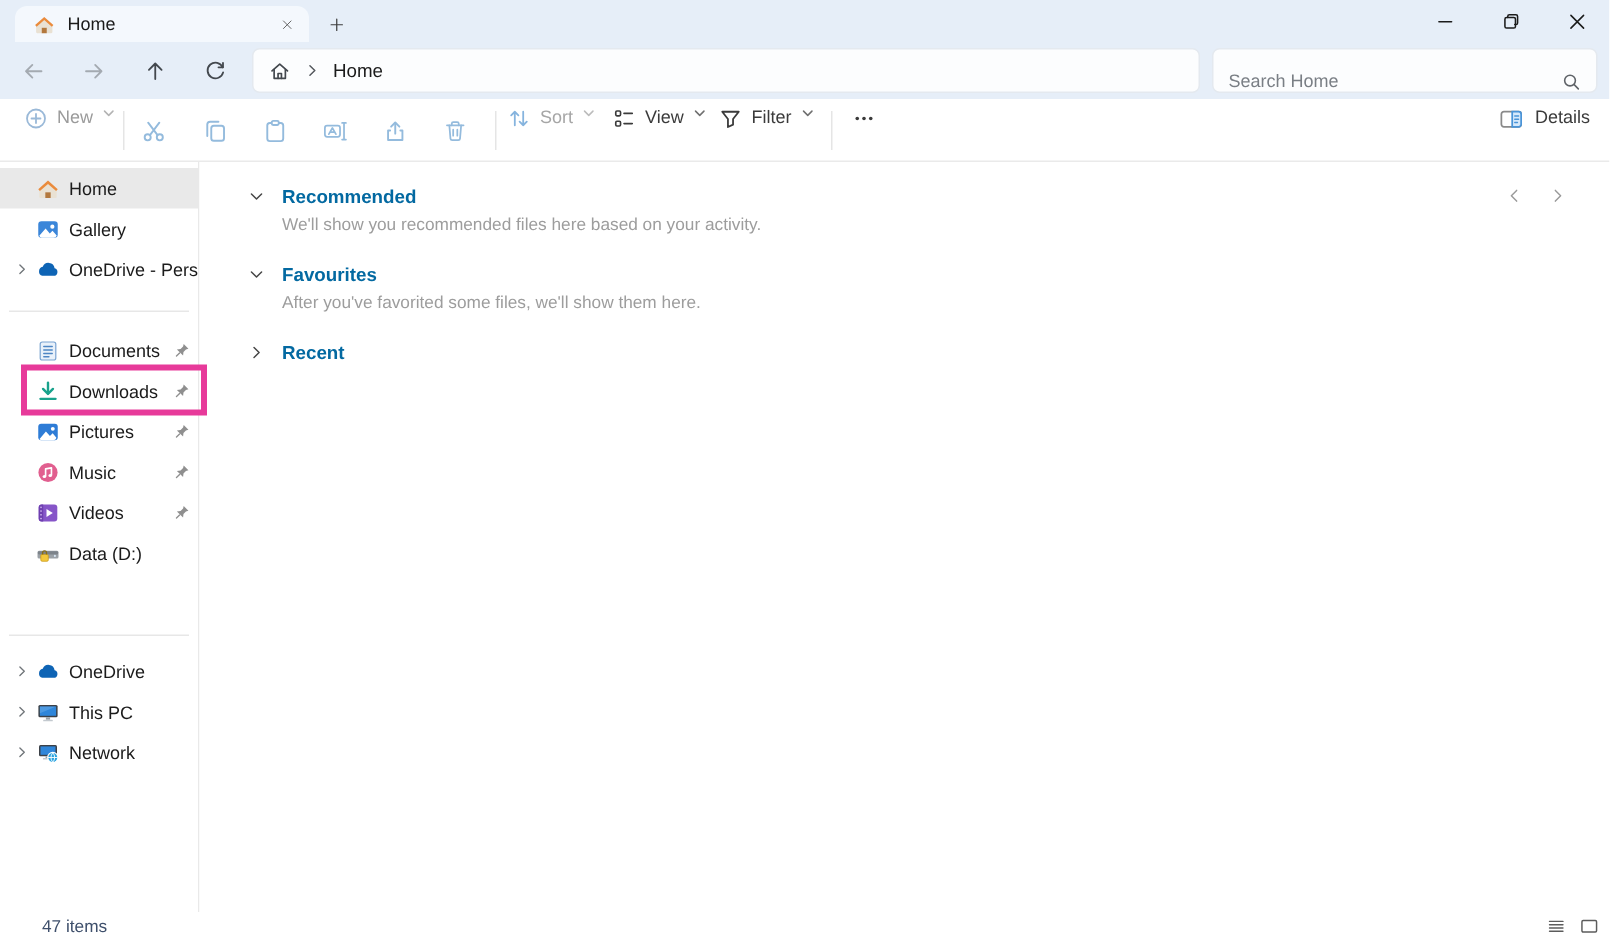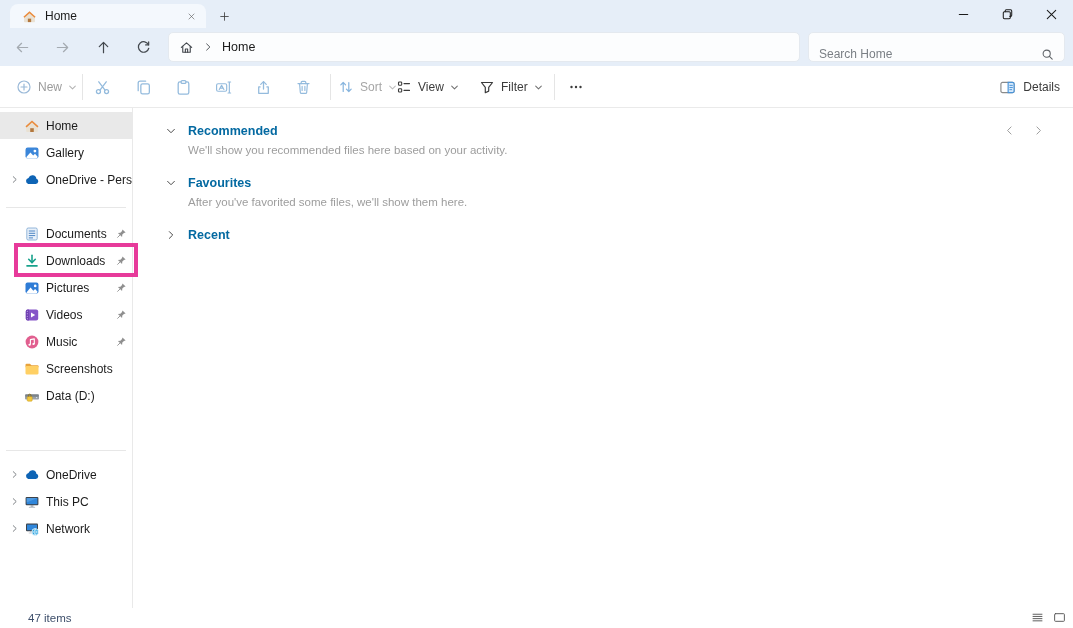--- a/index.html
+++ b/index.html
@@ -40,35 +40,35 @@
   .crumb-label { font-size:12.5px; color:#1b1b1b; }
   .searchbox { position:absolute; left:808px; top:4px; width:257px; height:30px; background:#fcfdfe;
                border:1px solid #e4e9ef; border-radius:5px; display:flex; align-items:flex-end; padding:0 10px; }
   .searchbox input { flex:1; border:none; outline:none; background:transparent; font-family:inherit; font-size:12px; color:#1b1b1b; }
   .searchbox input::placeholder { color:#7a7f85; }
   .search-ic { width:13px; height:13px; color:#5f6368; flex:none; }
 
   
   .toolbar { position:absolute; left:0; top:66px; right:0; height:42px; background:#fff; border-bottom:1px solid #eaeaea; }
   .tb-divider { position:absolute; top:8px; width:1px; height:26px; background:#e5e5e5; }
-  .tb-btn { position:absolute; top:5px; height:32px; display:flex; align-items:center; gap:6px; border-radius:4px; }
+  .tb-btn { position:absolute; top:5px; height:32px; display:flex; gap:6px; border-radius:4px; }
   .tb-ic { width:16px; height:16px; flex:none; }
   .tb-lbl { font-size:12px; }
   .tb-chev { width:9px; height:9px; flex:none; }
   .tb-new { left:10px; padding:0 6px; }
   .tb-new .tb-ic { color:#9ab9d8; }
   .tb-new .tb-lbl { color:#9b9b9b; }
   .tb-new .tb-chev { color:#b3b3b3; }
   .tb-iconbtn { position:absolute; top:5px; width:32px; height:32px; display:flex; align-items:center; justify-content:center; color:#94bbdd; border-radius:4px; }
   .tb-iconbtn .tb-ic { width:17px; height:17px; }
   .tb-sort { left:338px; }
   .tb-sort .tb-ic { color:#86b4de; }
   .tb-sort .tb-lbl { color:#a6a6a6; }
   .tb-sort .tb-chev { color:#bcbcbc; }
-  .tb-view { left:396px; }
+  .tb-view { left:408px; }
   .tb-filter { left:479px; }
   .tb-dark .tb-ic, .tb-dark .tb-lbl { color:#3b3b3b; }
   .tb-dark .tb-chev { color:#707070; }
   .tb-more { left:560px; width:32px; justify-content:center; color:#3b3b3b; gap:0; }
   .tb-details { right:13px; gap:7px; }
   .tb-details .tb-ic { width:17px; height:17px; }
   .tb-details .tb-lbl { color:#3b3b3b; }
 
   
   .sidebar { position:absolute; left:0; top:108px; width:132px; bottom:20px; background:#fff; overflow:hidden; }
@@ -419,61 +419,51 @@
           <svg viewBox="0 0 16 16" fill="currentColor">
             <path d="M9.4 2 14 6.6 11.6 7.2 9.2 9.6 8.8 13.2 2.8 7.2 6.4 6.8 8.8 4.4Z"></path>
             <path d="M5.4 10.6 2.4 13.6" stroke="currentColor" stroke-width="1.3" fill="none" stroke-linecap="round"></path>
           </svg>
         </span>
       </div>
       <div class="sb-row">
         <span class="sb-chev"></span>
         <span class="sb-icon">
           <svg viewBox="0 0 16 16">
+            <circle cx="8" cy="8" r="6.4" fill="#e15f8f"></circle>
+            <path d="M6.4 10.6 V5.6 L10.3 4.9 V9.9" stroke="#fff" stroke-width="1.1" fill="none" stroke-linejoin="round"></path>
+            <ellipse cx="5.6" cy="10.7" rx="1.2" ry="1" fill="#fff"></ellipse>
+            <ellipse cx="9.5" cy="10" rx="1.2" ry="1" fill="#fff"></ellipse>
+          </svg>
+        </span>
+        <span class="sb-label">Music</span>
+        <span class="sb-pin">
+          <svg viewBox="0 0 16 16" fill="currentColor">
+            <path d="M9.4 2 14 6.6 11.6 7.2 9.2 9.6 8.8 13.2 2.8 7.2 6.4 6.8 8.8 4.4Z"></path>
+            <path d="M5.4 10.6 2.4 13.6" stroke="currentColor" stroke-width="1.3" fill="none" stroke-linecap="round"></path>
+          </svg>
+        </span>
+      </div>
+      <div class="sb-row">
+        <span class="sb-chev"></span>
+        <span class="sb-icon">
+          <svg viewBox="0 0 16 16">
             <rect x="1.8" y="2.4" width="12.4" height="11.2" rx="2" fill="#8655c8"></rect>
             <path d="M1.8 4.4 a2 2 0 0 1 2-2 h1 v11.2 h-1 a2 2 0 0 1 -2-2Z" fill="#6e3fb0"></path>
             <path d="M3.3 4.2 h.1 M3.3 6.7 h.1 M3.3 9.2 h.1 M3.3 11.7 h.1" stroke="#cdb3ee" stroke-width="1.1" stroke-linecap="round"></path>
             <path d="M7 5.4 11.2 8 7 10.6Z" fill="#fff"></path>
           </svg>
         </span>
         <span class="sb-label">Videos</span>
         <span class="sb-pin">
           <svg viewBox="0 0 16 16" fill="currentColor">
             <path d="M9.4 2 14 6.6 11.6 7.2 9.2 9.6 8.8 13.2 2.8 7.2 6.4 6.8 8.8 4.4Z"></path>
             <path d="M5.4 10.6 2.4 13.6" stroke="currentColor" stroke-width="1.3" fill="none" stroke-linecap="round"></path>
           </svg>
         </span>
-      </div>
-      <div class="sb-row">
-        <span class="sb-chev"></span>
-        <span class="sb-icon">
-          <svg viewBox="0 0 16 16">
-            <circle cx="8" cy="8" r="6.4" fill="#e15f8f"></circle>
-            <path d="M6.4 10.6 V5.6 L10.3 4.9 V9.9" stroke="#fff" stroke-width="1.1" fill="none" stroke-linejoin="round"></path>
-            <ellipse cx="5.6" cy="10.7" rx="1.2" ry="1" fill="#fff"></ellipse>
-            <ellipse cx="9.5" cy="10" rx="1.2" ry="1" fill="#fff"></ellipse>
-          </svg>
-        </span>
-        <span class="sb-label">Music</span>
-        <span class="sb-pin">
-          <svg viewBox="0 0 16 16" fill="currentColor">
-            <path d="M9.4 2 14 6.6 11.6 7.2 9.2 9.6 8.8 13.2 2.8 7.2 6.4 6.8 8.8 4.4Z"></path>
-            <path d="M5.4 10.6 2.4 13.6" stroke="currentColor" stroke-width="1.3" fill="none" stroke-linecap="round"></path>
-          </svg>
-        </span>
-      </div>
-      <div class="sb-row">
-        <span class="sb-chev"></span>
-        <span class="sb-icon">
-          <svg viewBox="0 0 16 16">
-            <path d="M1.5 3.8 a1.1 1.1 0 0 1 1.1-1.1 h3.3 l1.6 1.6 h6 a1.1 1.1 0 0 1 1.1 1.1 v.9 H1.5Z" fill="#e8a33d"></path>
-            <rect x="1.5" y="5" width="13" height="8.4" rx="1.1" fill="#ffd064"></rect>
-          </svg>
-        </span>
-        <span class="sb-label">Screenshots</span>
       </div>
       <div class="sb-row">
         <span class="sb-chev"></span>
         <span class="sb-icon">
           <svg viewBox="0 0 16 16">
             <rect x="1" y="6.2" width="14" height="5.2" rx="1" fill="#9aa0a6"></rect>
             <rect x="1.3" y="6.5" width="13.4" height="2.2" rx=".8" fill="#7c838a"></rect>
             <circle cx="12.6" cy="9.6" r=".7" fill="#d8e6f4"></circle>
             <rect x="3.2" y="8.6" width="5" height="4.6" rx=".9" fill="#f3c73c" stroke="#c99a18" stroke-width=".5"></rect>
             <path d="M4.4 8.6 V7.5 a1.3 1.3 0 0 1 2.6 0 v1.1" fill="none" stroke="#8a6d13" stroke-width=".9"></path>

